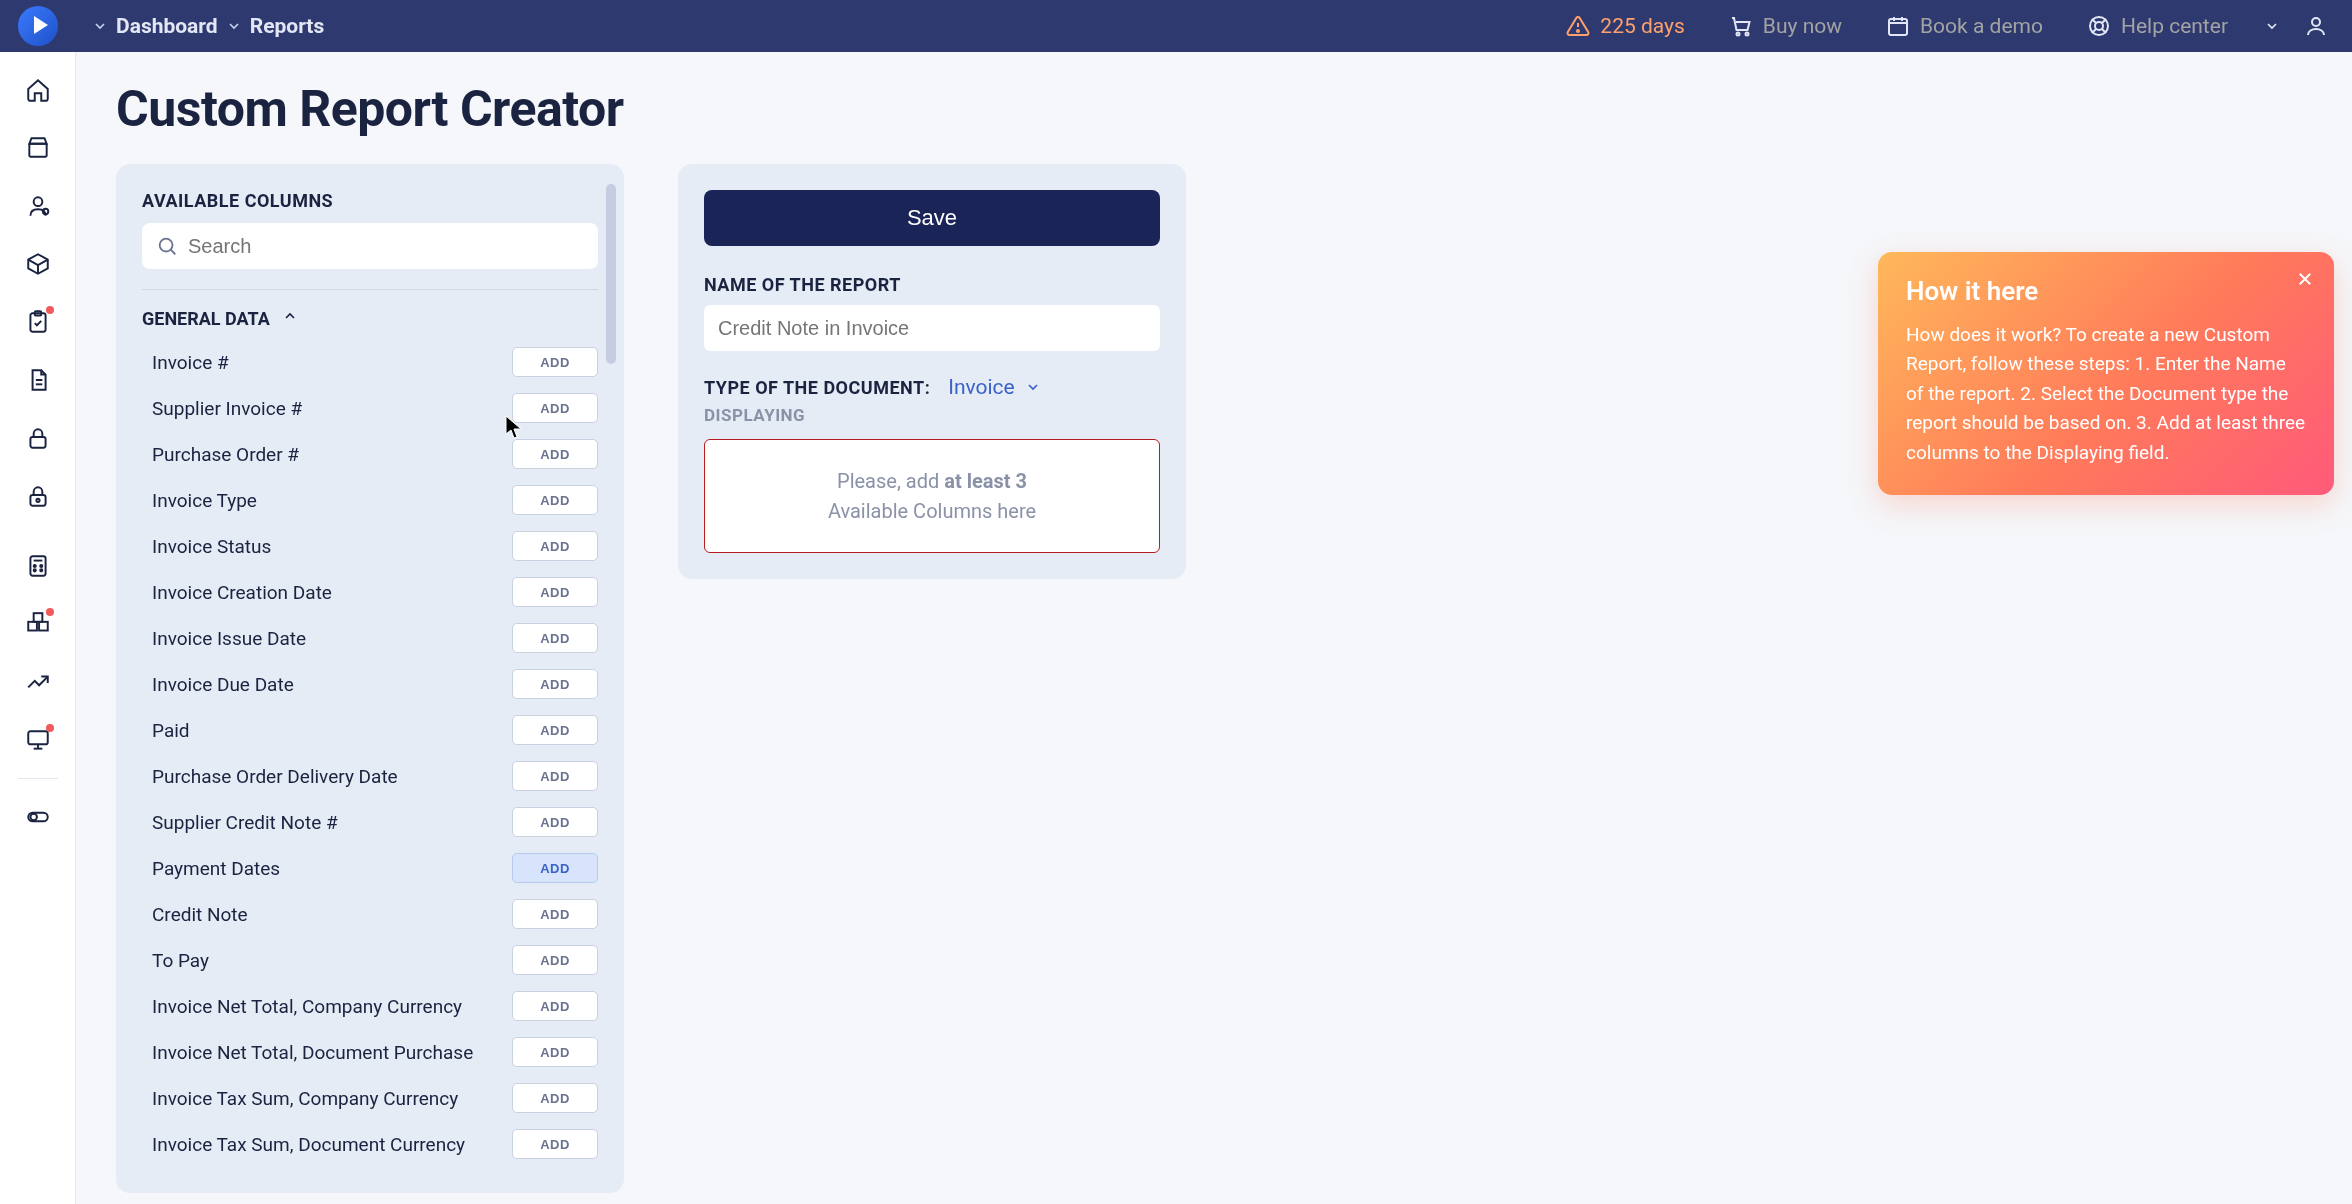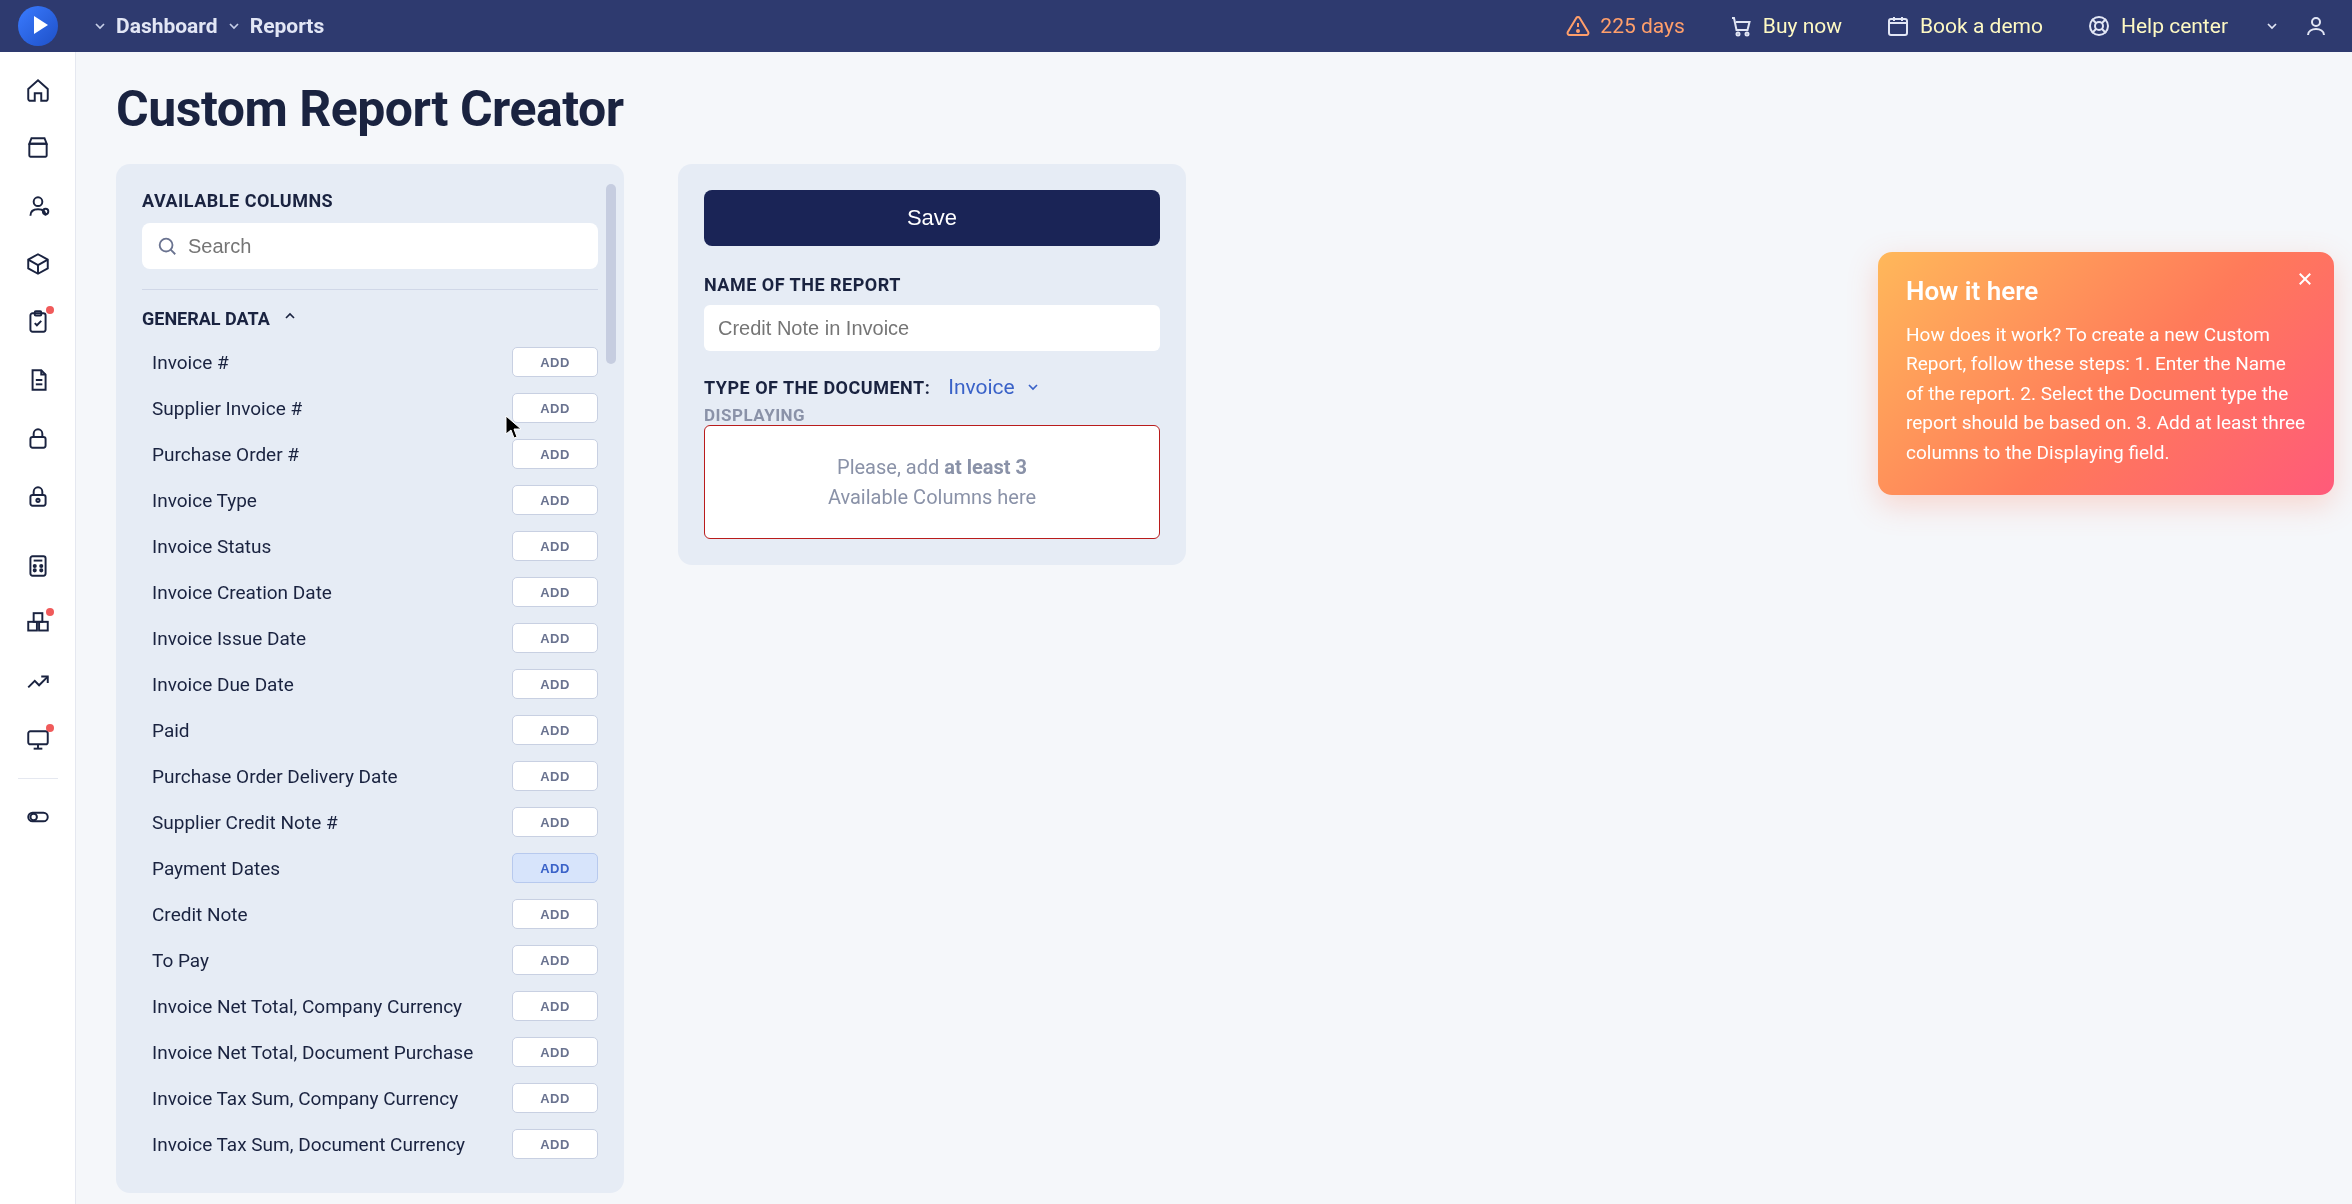--- a/index.html
+++ b/index.html
@@ -43,21 +43,21 @@
   border-left: 14px solid #fff;
   border-top: 9px solid transparent;
   border-bottom: 9px solid transparent;
 }
 .crumb { display: flex; align-items: center; gap: 8px; margin-left: 8px; font-size: 21px; font-weight: bold; }
 .chev { display:inline-block; }
 .chev svg { display:block; }
 .topbar-spacer { flex: 1; }
 .top-link {
   display: flex; align-items: center; gap: 10px;
-  padding: 0 18px; font-size: 21px; color: #fef9c3; cursor: pointer;
+  padding: 0 18px; font-size: 21px; color: #a3a3a3; cursor: pointer;
 }
 .top-link.warn { color: #ff9f6b; }
 .top-link svg { display:block; }
 .top-icon-btn { width: 36px; display:flex; align-items:center; justify-content:center; cursor:pointer; }
 .body-area { flex: 1; display: flex; }
 .sidebar {
   width: 76px;
   background: #fff;
   border-right: 1px solid #e5e8f0;
   display: flex;
@@ -126,21 +126,21 @@
 .field-label { font-size:18px; font-weight:700; letter-spacing:0.5px; color:#1a2340; margin-bottom:10px; }
 .text-input {
   width:100%; height:46px; background:#fff; border:none; border-radius:6px;
   padding:0 14px; font-size:20px; color:#8a92a8; margin-bottom:24px;
 }
 .doc-type-row { display:flex; align-items:center; gap:18px; margin-bottom:6px; }
 .doc-type-row .field-label { margin-bottom:0; }
 .doc-type-select {
   display:flex; align-items:center; gap:10px; color:#3a62c8; font-size:21px; cursor:pointer;
 }
-.displaying-label { font-size:17px; font-weight:700; letter-spacing:0.5px; color:#8a92a8; margin-bottom:0; }
+.displaying-label { font-size:17px; font-weight:700; letter-spacing:0.5px; color:#8a92a8; margin-bottom:14px; }
 .dropzone {
   border:1px solid #b91c1c; background:#fff; border-radius:6px;
   padding: 26px 30px; text-align:center; color:#8a92a8; font-size:20px; line-height:1.5;
 }
 .dropzone b { color:#8a92a8; font-weight:700; }
 .tip-card {
   position:absolute; top:200px; right:18px; width:456px;
   background: linear-gradient(135deg, #ffb85a 0%, #ff7a5a 55%, #ff5a7a 100%);
   border-radius:14px; padding:24px 28px 28px; color:#fff;
   box-shadow: 0 10px 30px rgba(255,110,80,0.25);

